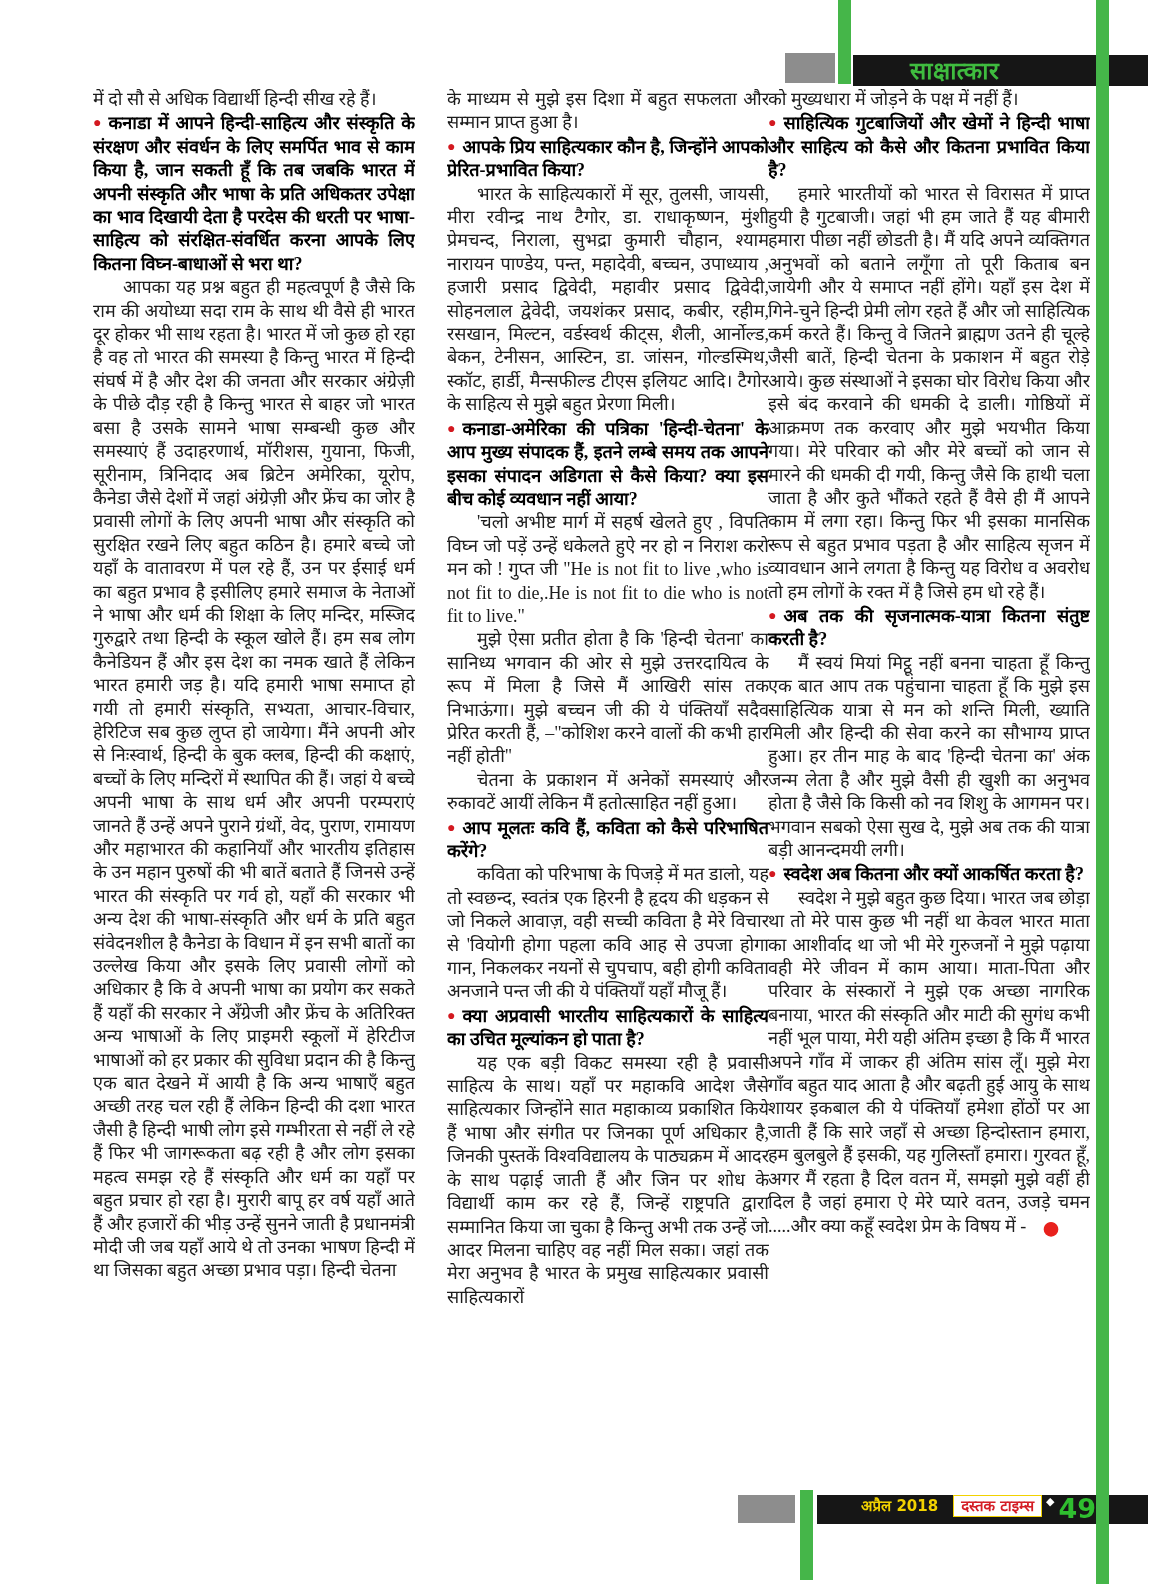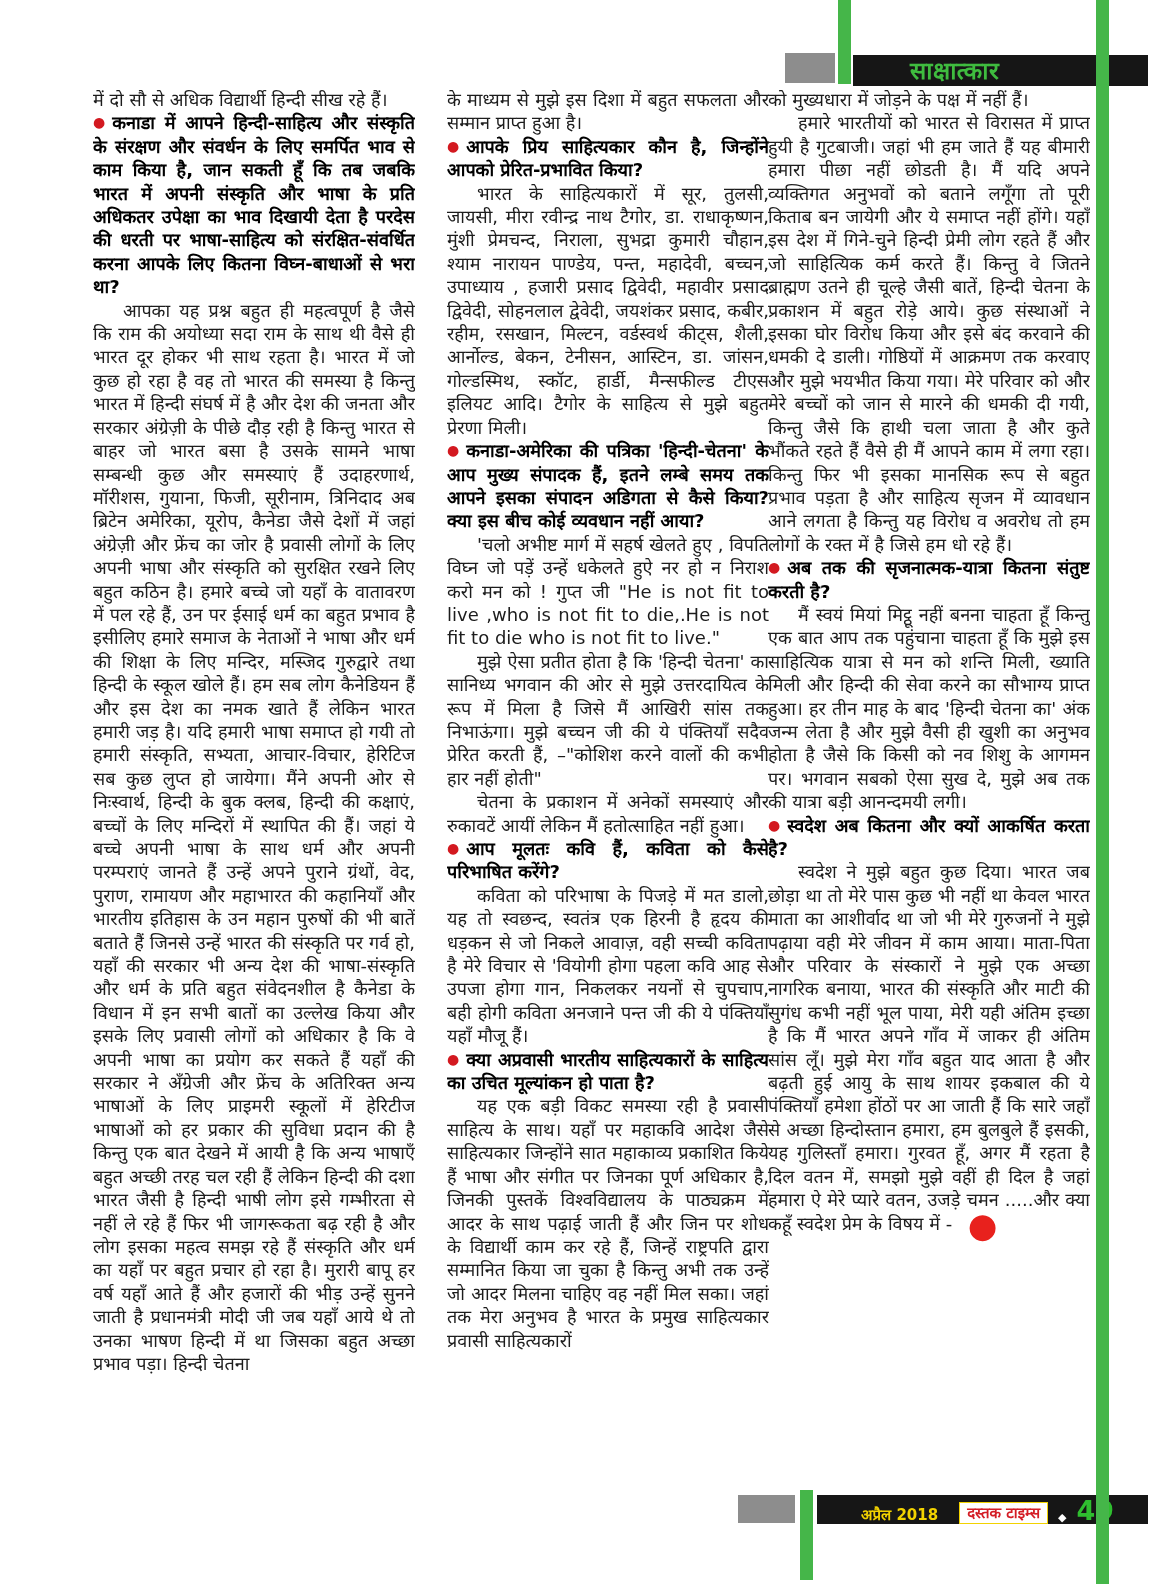--- a/index.html
+++ b/index.html
@@ -43,38 +43,39 @@
     position: absolute; left: 738px; top: 1495px;
     width: 57px; height: 28px; background: #8d8d8d;
   }
   .ftr-green {
     position: absolute; left: 800px; top: 1490px;
     width: 13px; height: 90px; background: #45b649;
   }
   .ftr-bar {
     position: absolute; left: 817px; top: 1495px;
     width: 331px; height: 29px; background: #161616;
-    display: flex; align-items: flex-end; gap: 10px;
+    display: flex; align-items: flex-start; gap: 4px;
     padding-left: 44px;
   }
   .ftr-date { color: #f2d200; font-size: 15px; font-weight: 700; }
   .ftr-logo {
     background: #ffffff; color: #d41e26;
     border: 1px solid #f2d200;
     font-size: 15px; font-weight: 700;
     padding: 1px 7px; line-height: 1.2; margin-left: 11px;
   }
   .ftr-diamond { color: #ffffff; font-size: 11px; }
   .ftr-page { color: #2fbe2f; font-size: 27px; font-weight: 700; line-height: 1; }
   
   .column {
     position: absolute; top: 88px; height: 1400px;
     width: 322px; overflow: hidden;
     font-size: 18px; line-height: 23.4px;
     text-align: justify;
+    font-family: Liberation Serif, serif;
   }
   .col-1 { left: 93px; }
   .col-2 { left: 419px; margin-left: 28px; }
   .col-3 { left: 768px; }
   .block { margin: 0; padding: 0; }
   .question { font-weight: 700; color: #000; }
   .answer { text-indent: 30px; }
   .cont { text-indent: 0; }
   .bullet {
     color: #d31920; font-size: 14px;
@@ -112,20 +113,21 @@
       <p class="block answer">'चलो अभीष्ट मार्ग में सहर्ष खेलते हुए , विपति विघ्न जो पड़ें उन्हें धकेलते हुऐ नर हो न निराश करो मन को ! गुप्त जी "He is not fit to live ,who is not fit to die,.He is not fit to die who is not fit to live."</p>
       <p class="block answer">मुझे ऐसा प्रतीत होता है कि 'हिन्दी चेतना' का सानिध्य  भगवान की ओर से मुझे उत्तरदायित्व के रूप में मिला है जिसे मैं  आखिरी सांस तक निभाऊंगा। मुझे बच्चन जी की ये पंक्तियाँ सदैव प्रेरित करती हैं, –"कोशिश करने वालों की कभी हार नहीं होती"</p>
       <p class="block answer">चेतना के प्रकाशन में अनेकों समस्याएं और रुकावटें आयीं लेकिन मैं हतोत्साहित नहीं हुआ।</p>
       <p class="block question"><span class="bullet">●</span>आप मूलतः कवि हैं, कविता को कैसे परिभाषित करेंगे?</p>
       <p class="block answer">कविता को परिभाषा के पिजड़े में मत डालो, यह तो स्वछन्द, स्वतंत्र एक हिरनी है हृदय की धड़कन से जो निकले आवाज़, वही सच्ची कविता है मेरे विचार से 'वियोगी होगा पहला कवि आह से उपजा होगा गान, निकलकर नयनों से चुपचाप, बही होगी कविता अनजाने पन्त जी की ये पंक्तियाँ यहाँ मौजू हैं।</p>
       <p class="block question"><span class="bullet">●</span>क्या अप्रवासी भारतीय साहित्यकारों के साहित्य का उचित मूल्यांकन हो पाता है?</p>
       <p class="block answer">यह एक बड़ी विकट समस्या रही है प्रवासी साहित्य के साथ। यहाँ पर महाकवि आदेश जैसे साहित्यकार  जिन्होंने सात महाकाव्य प्रकाशित किये हैं  भाषा और संगीत पर जिनका पूर्ण अधिकार है, जिनकी पुस्तकें विश्वविद्यालय के पाठ्यक्रम में आदर के साथ पढ़ाई जाती हैं और जिन पर शोध के विद्यार्थी काम कर रहे हैं, जिन्हें राष्ट्रपति द्वारा सम्मानित किया जा चुका है किन्तु अभी तक उन्हें जो आदर मिलना चाहिए वह नहीं मिल सका। जहां तक मेरा अनुभव है भारत के प्रमुख साहित्यकार प्रवासी साहित्यकारों</p>
     </div>
   <div class="column col-3">
       <p class="block cont">को मुख्यधारा में जोड़ने के पक्ष में नहीं हैं।</p>
+      <p class="block question"><span class="bullet">●</span>साहित्यिक गुटबाजियों और खेमों ने हिन्दी भाषा और साहित्य को कैसे और कितना प्रभावित किया है?</p>
       <p class="block answer">हमारे भारतीयों को भारत से विरासत में प्राप्त हुयी है गुटबाजी। जहां भी हम जाते हैं यह बीमारी हमारा पीछा नहीं छोडती है। मैं यदि अपने व्यक्तिगत अनुभवों को बताने लगूँगा तो पूरी किताब बन जायेगी और ये समाप्त नहीं होंगे। यहाँ इस देश में गिने-चुने हिन्दी प्रेमी लोग रहते हैं और जो साहित्यिक कर्म करते हैं। किन्तु वे जितने ब्राह्मण उतने ही चूल्हे जैसी बातें, हिन्दी चेतना के प्रकाशन में बहुत रोड़े आये। कुछ संस्थाओं ने इसका घोर विरोध किया और इसे बंद करवाने की धमकी दे डाली। गोष्ठियों में आक्रमण तक करवाए और मुझे भयभीत किया गया। मेरे परिवार को और मेरे बच्चों को जान से मारने की धमकी दी गयी, किन्तु जैसे कि हाथी चला जाता है और कुते भौंकते रहते हैं वैसे ही मैं आपने काम में लगा रहा। किन्तु फिर भी इसका मानसिक रूप से बहुत प्रभाव पड़ता है और साहित्य सृजन में व्यावधान आने लगता है किन्तु यह विरोध व अवरोध तो हम लोगों के रक्त में है जिसे हम धो रहे हैं।</p>
       <p class="block question"><span class="bullet">●</span>अब तक की सृजनात्मक-यात्रा कितना संतुष्ट करती है?</p>
       <p class="block answer">मैं स्वयं मियां मिट्ठू नहीं बनना चाहता हूँ किन्तु एक बात आप तक पहुंचाना चाहता हूँ कि मुझे इस साहित्यिक यात्रा से मन को शन्ति मिली, ख्याति मिली और हिन्दी की सेवा करने का सौभाग्य प्राप्त हुआ। हर तीन माह के बाद 'हिन्दी चेतना का' अंक जन्म लेता है और मुझे वैसी ही खुशी का अनुभव होता है जैसे कि किसी को नव शिशु के आगमन पर। भगवान सबको ऐसा सुख दे, मुझे अब तक की यात्रा बड़ी आनन्दमयी लगी।</p>
       <p class="block question"><span class="bullet">●</span>स्वदेश अब कितना और क्यों आकर्षित करता है?</p>
       <p class="block answer">स्वदेश ने मुझे बहुत कुछ दिया। भारत जब छोड़ा था तो मेरे पास कुछ भी नहीं था केवल भारत माता का आशीर्वाद था जो भी मेरे गुरुजनों ने मुझे पढ़ाया वही मेरे जीवन में काम आया। माता-पिता और परिवार के संस्कारों ने मुझे एक अच्छा नागरिक बनाया, भारत की संस्कृति और माटी  की सुगंध कभी नहीं भूल पाया, मेरी यही अंतिम इच्छा है कि मैं भारत अपने गाँव में जाकर ही अंतिम सांस लूँ। मुझे मेरा गाँव बहुत याद आता है और बढ़ती हुई आयु के साथ शायर  इकबाल की ये पंक्तियाँ हमेशा होंठों पर आ जाती हैं कि सारे जहाँ से अच्छा हिन्दोस्तान हमारा, हम बुलबुले हैं इसकी, यह गुलिस्ताँ  हमारा। गुरवत  हूँ, अगर मैं रहता है दिल वतन में, समझो मुझे वहीं ही दिल है जहां हमारा ऐ मेरे प्यारे वतन, उजड़े चमन  .....और क्या कहूँ स्वदेश प्रेम के विषय में - <span class="end-dot">●</span></p>
     </div>
 
   <div class="ftr-gray"></div>
   <div class="ftr-green"></div>
   <div class="ftr-bar">

